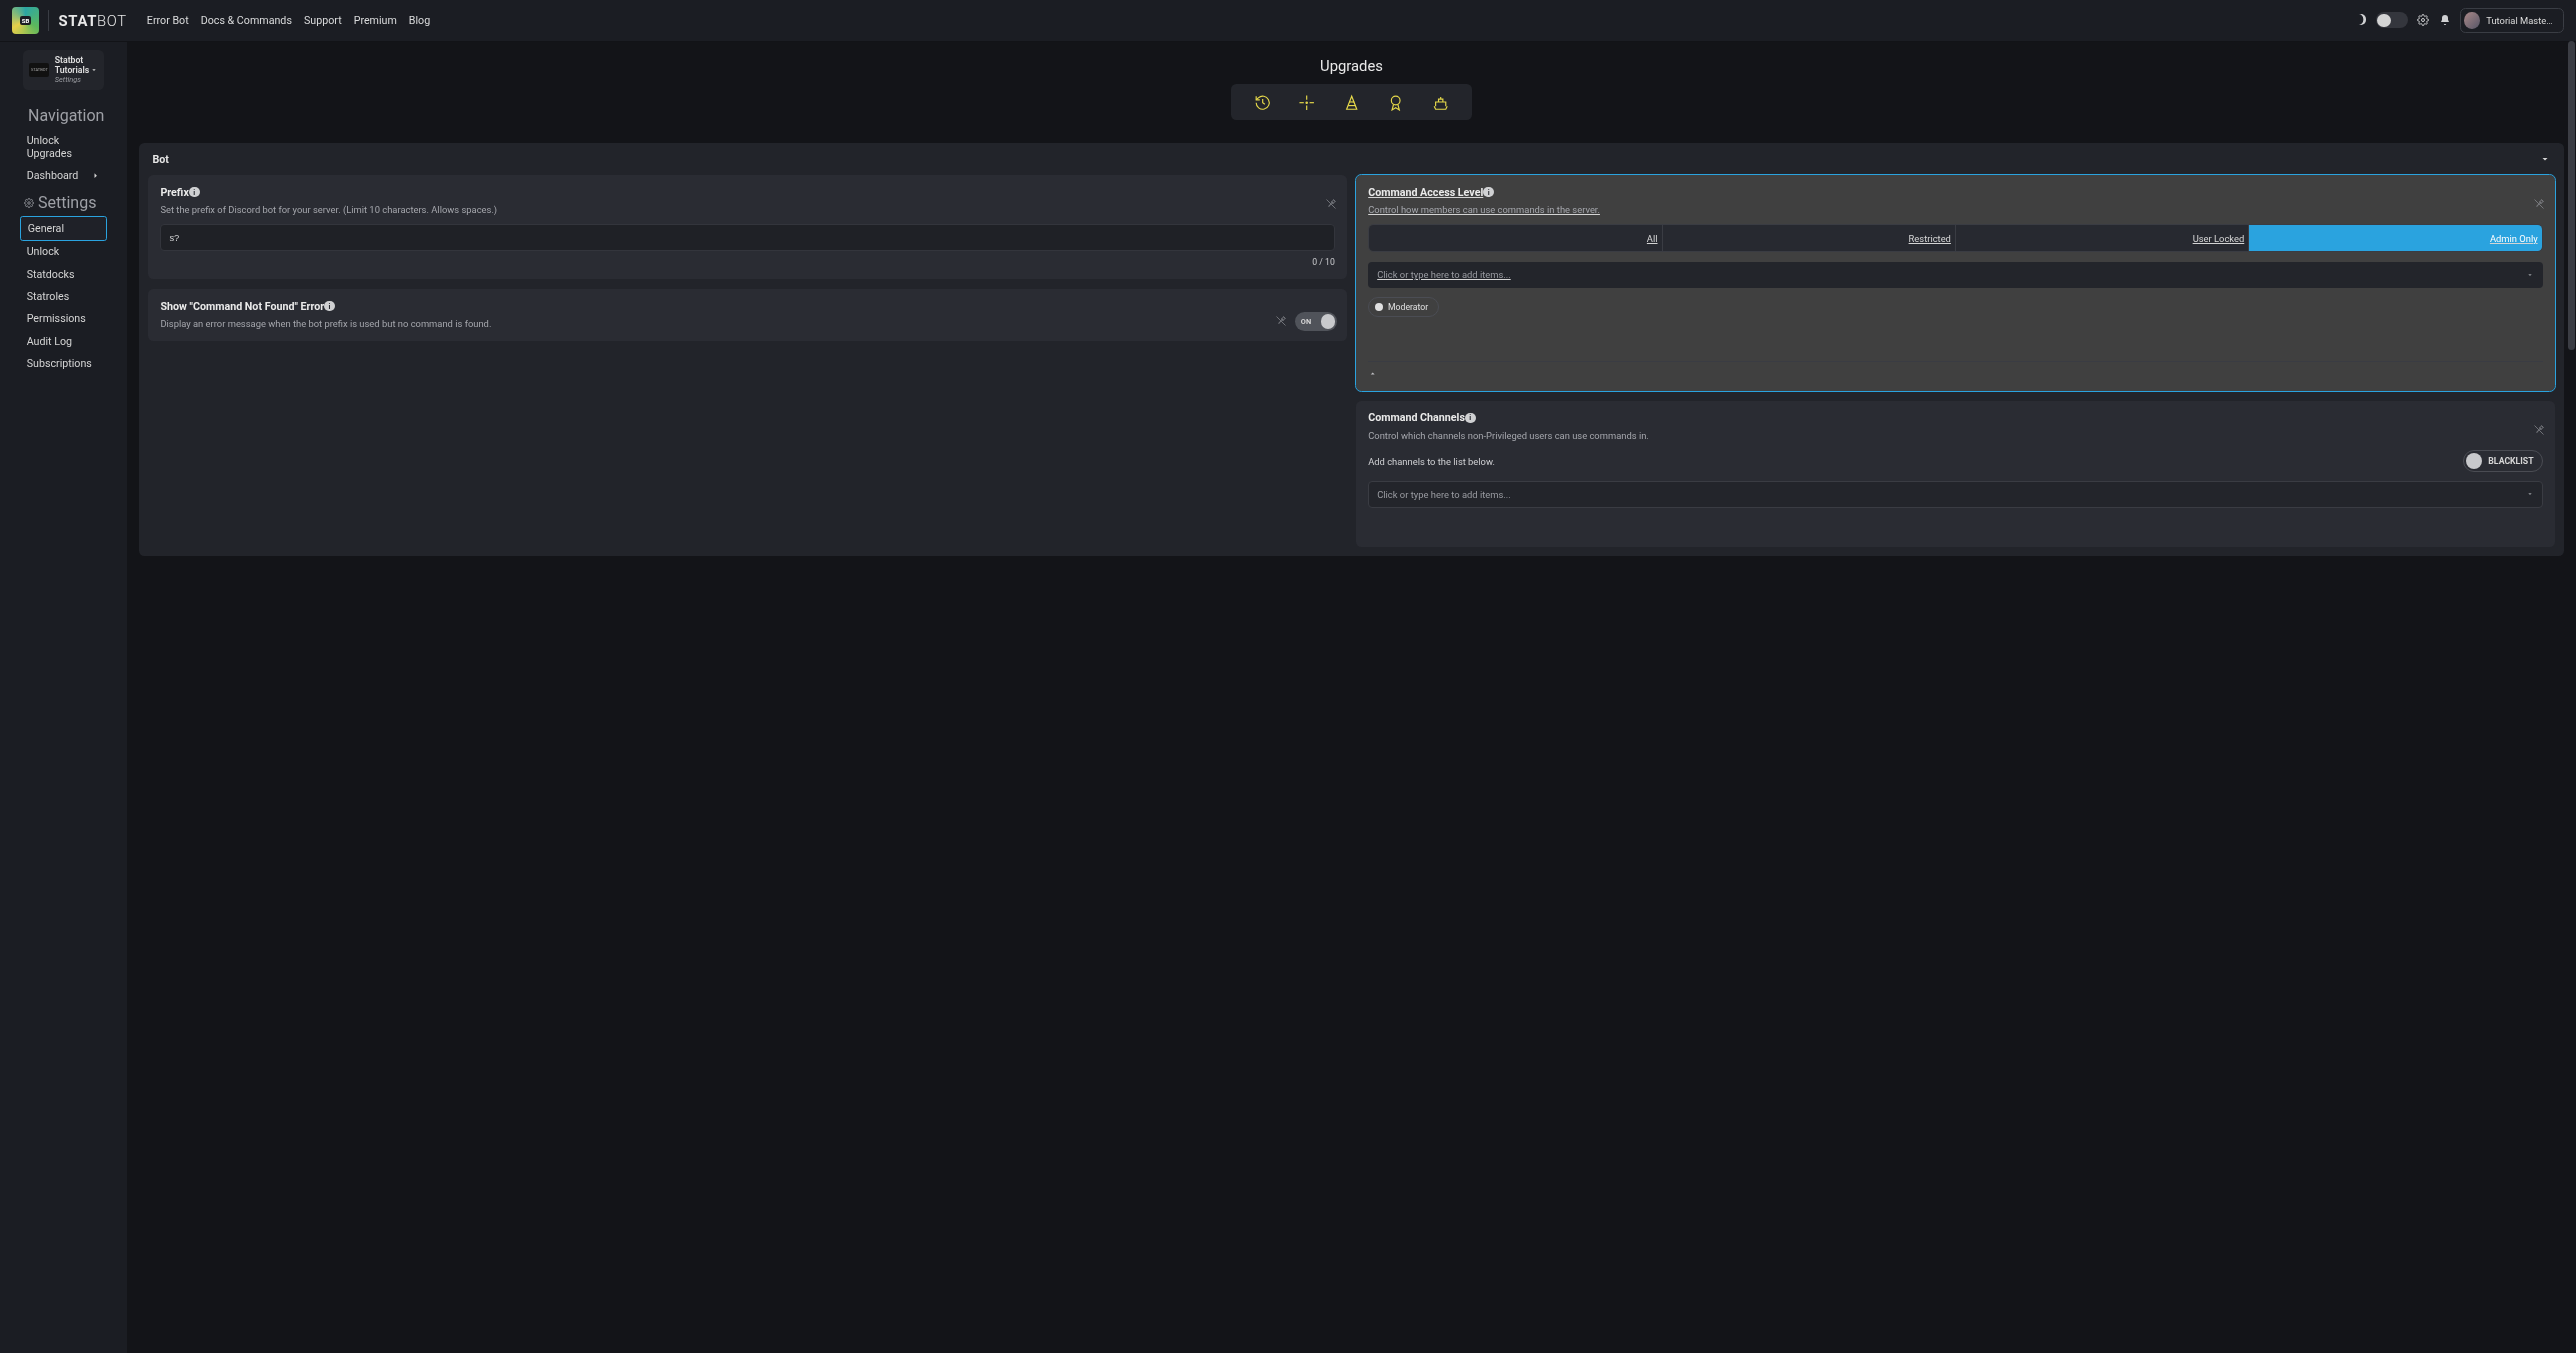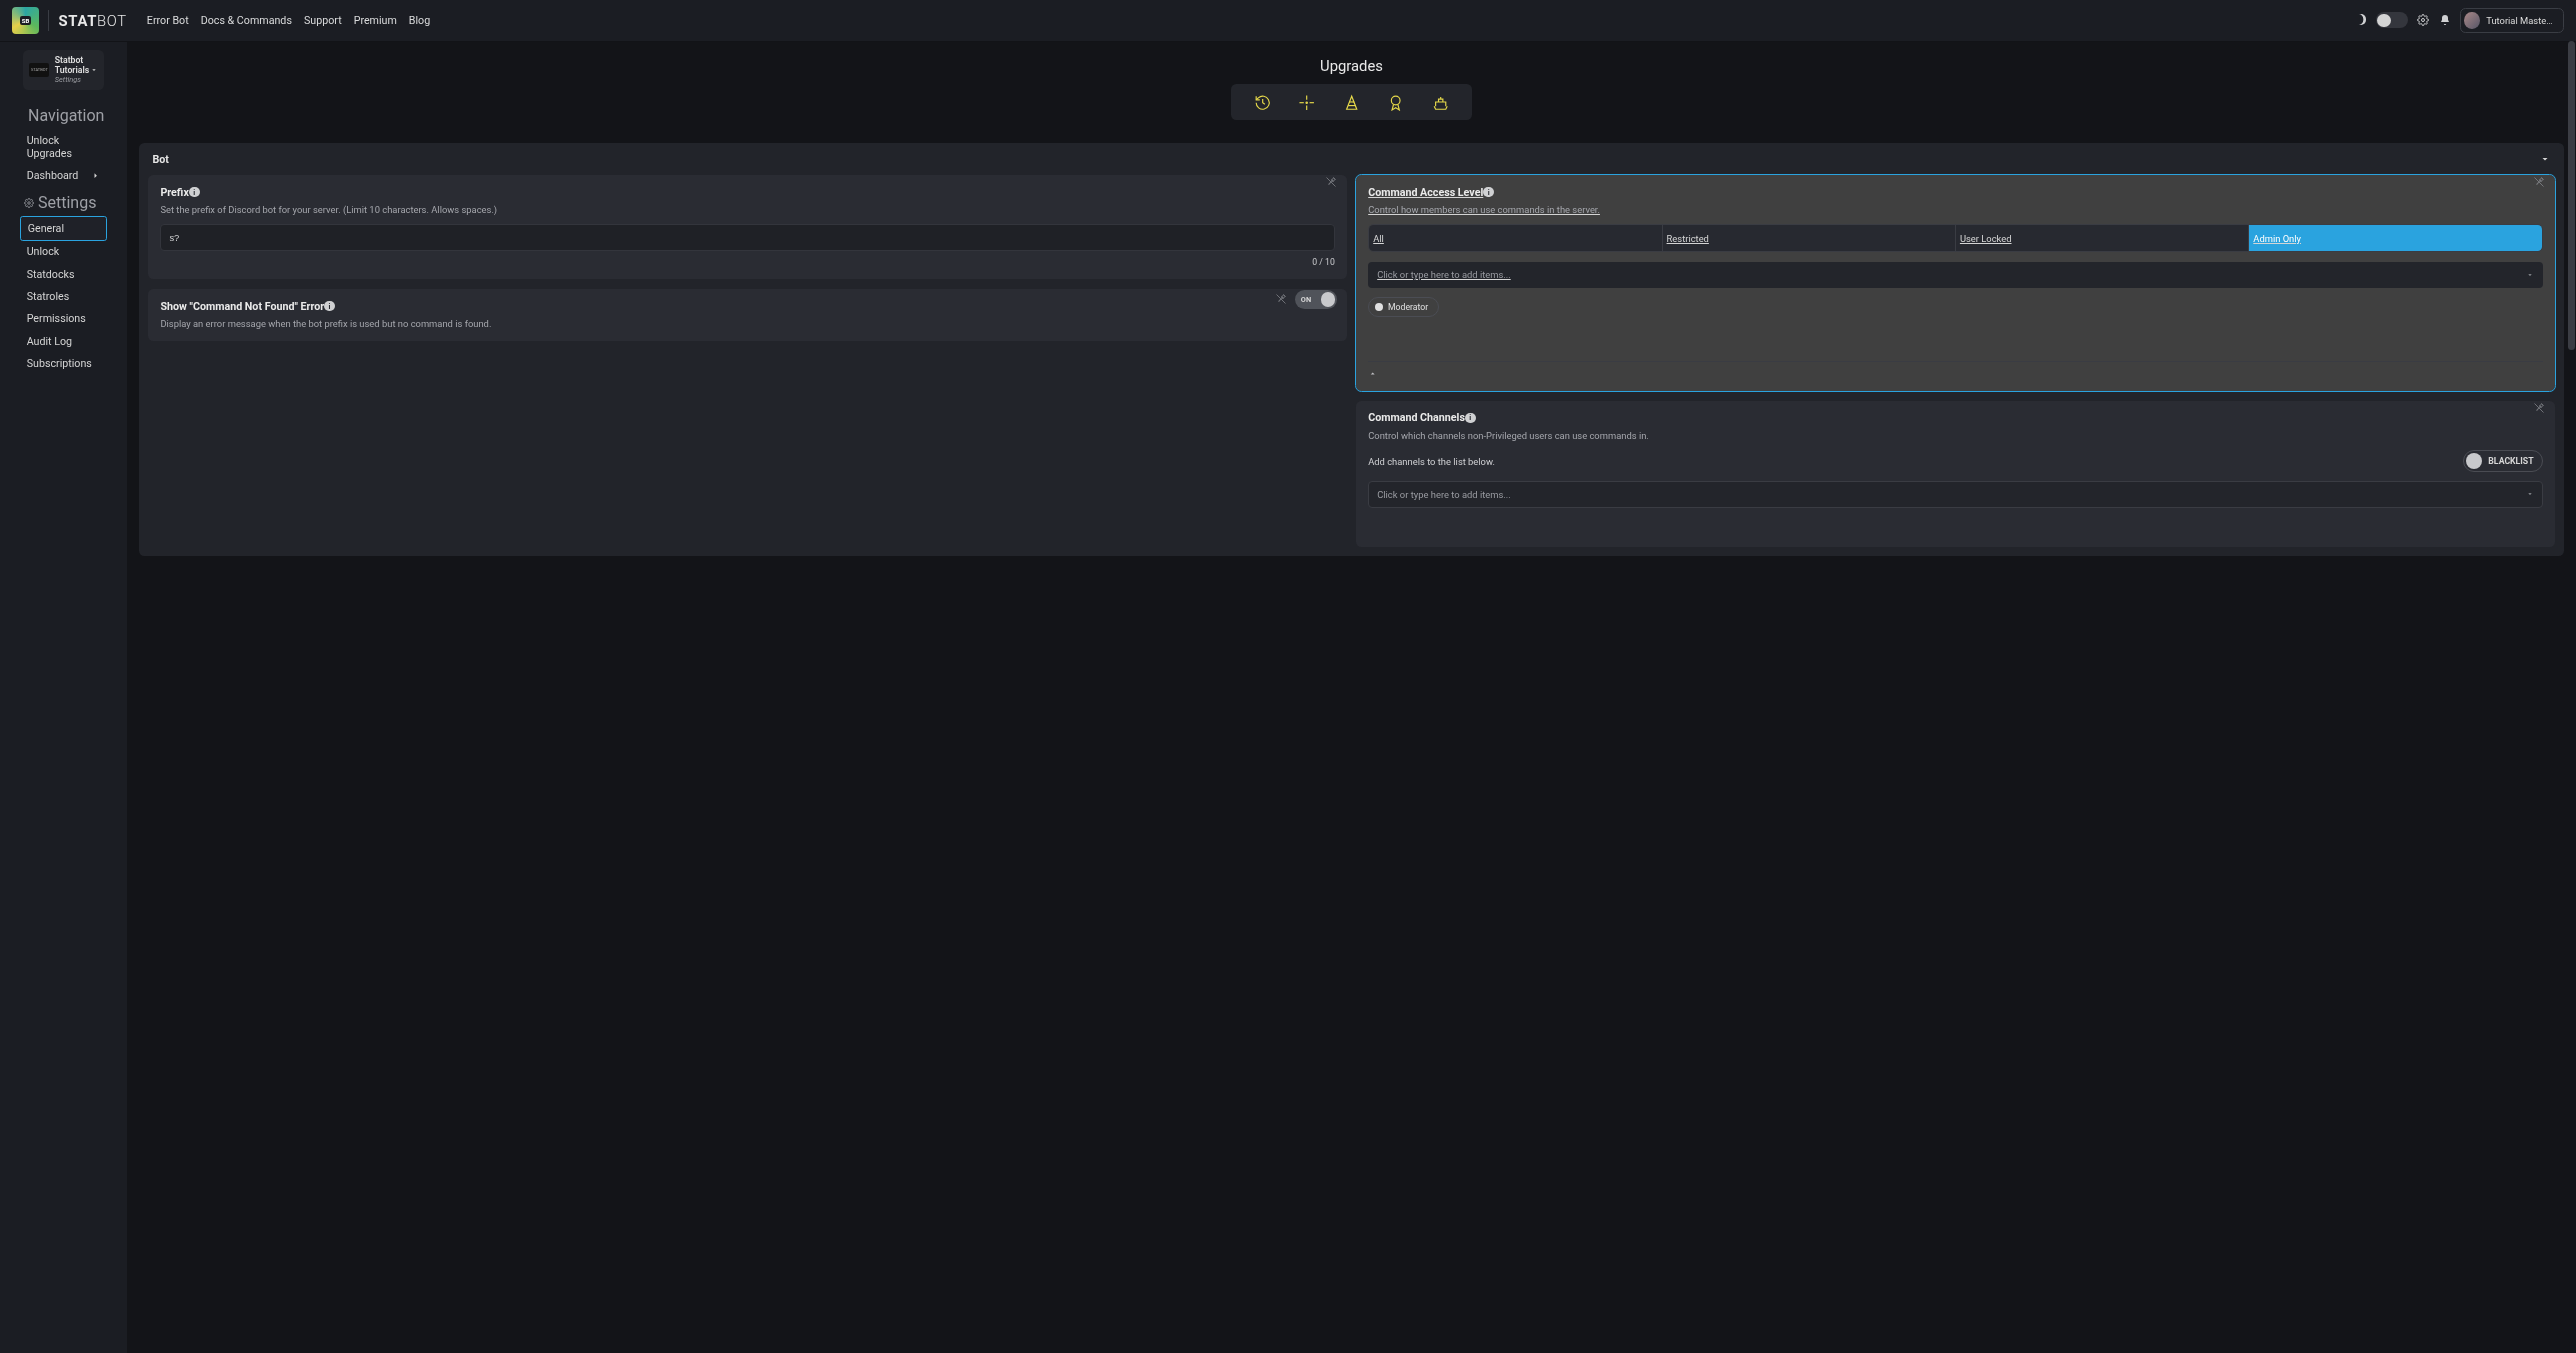--- a/index.html
+++ b/index.html
@@ -109,39 +109,39 @@
 .col { display:flex; flex-direction:column; gap:9.4px;}
 
 .card {
   background:#2a2c33; border-radius:5.4px; padding:10.7px 12px 12px;
   position:relative;
 }
 .card.highlight { outline:1.3px solid #2aa3df; background:#404040;text-decoration:underline;}
 .card-head { display:flex; align-items:center; gap:0; margin-bottom:5.4px;}
 .card-title { font-weight:700; color:#eaeaea; font-size:10.7px;}
 .info-badge { width:10.7px;height:10.7px;border-radius:50%;background:#cfd0d2;color:#2a2c33;display:inline-flex;align-items:center;justify-content:center;font-size:7.4px;font-weight:700;cursor:pointer;}
-.card-actions-right { position:absolute; top:1px; right:9.4px; display:flex; align-items:center; gap:8px;}
+.card-actions-right { position:absolute; top:23px; right:9.4px; display:flex; align-items:center; gap:8px;}
 .pin-icon { color:#8d8f95; cursor:pointer; opacity:0.7;}
 .card-desc { color:#a5a7ad; font-size:9.4px; margin-bottom:9.4px;}
 
 .text-input {
   width:100%; background:#1f2126; border:0.7px solid #33353c; border-radius:4px; padding:6.7px 8px; color:#cfd0d2; font-size:9.4px;
 }
 .counter { text-align:right; color:#c9cacd; font-size:8.7px; margin-top:6.7px;}
 
 .toggle-pill {
   width:42px;height:19px;border-radius:10.7px;background:#50535a;position:relative;cursor:pointer;display:flex;align-items:center;
 }
 .toggle-pill .knob{width:14.8px;height:14.8px;border-radius:50%;background:#c8c9cc;position:absolute;right:2px;top:2px;}
 .toggle-pill .lbl{font-size:7.4px;font-weight:700;color:#d7d7d7;position:absolute;left:5.4px;}
 
 .segmented {
   display:flex; border:0.7px solid #3a3c43; border-radius:5.4px; overflow:hidden; margin-bottom:9.4px;
 }
-.seg-btn { flex:1; text-align:left; padding:7.4px 4px; color:#d8d8d8; font-size:9.4px; cursor:pointer; background:#272930;}
+.seg-btn { flex:1; text-align:right; padding:7.4px 4px; color:#d8d8d8; font-size:9.4px; cursor:pointer; background:#272930;}
 .seg-btn + .seg-btn { border-left:0.7px solid #3a3c43;}
 .seg-btn.active { background:#2aa3df; color:#fff; }
 
 .combo {
   background:#23252b; border:0.7px solid transparent; border-radius:4px; padding:6.7px 8px; color:#9a9ca2; font-size:9.4px;
   display:flex; align-items:center; justify-content:space-between; cursor:pointer;
 }
 .chips-area { min-height:74px; padding-top:9.4px; border-bottom:0.7px solid #3a3c43; margin-bottom:2.7px;}
 .chip {
   display:inline-flex; align-items:center; gap:5.4px; border:0.7px solid #4b4d54; border-radius:12px; padding:4px 9.4px 4px 5.4px; color:#e0e0e0; font-size:8.7px;

